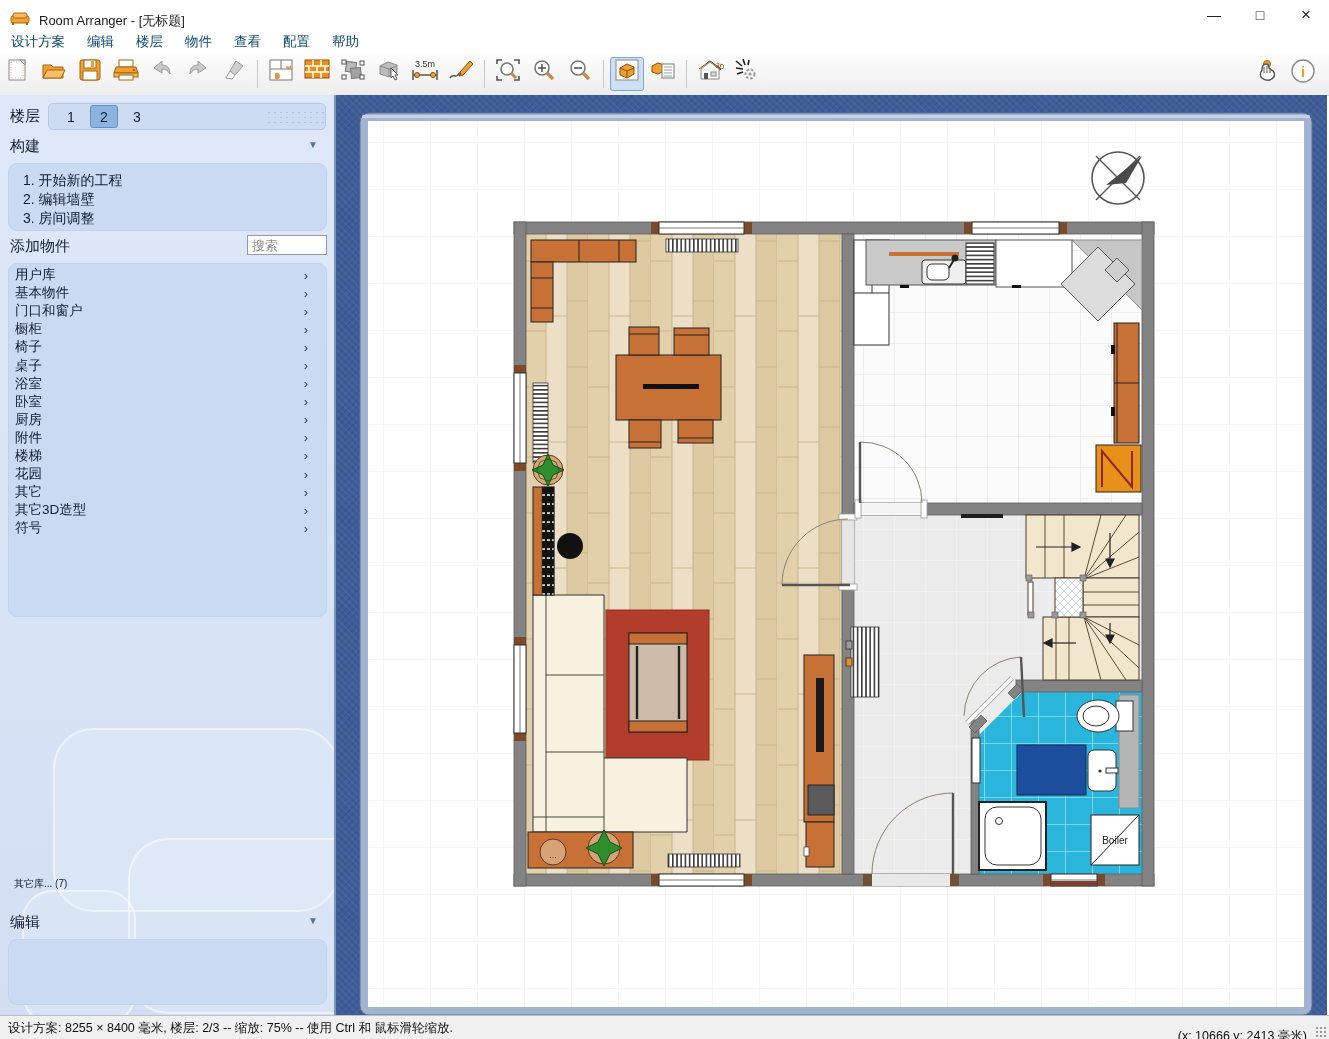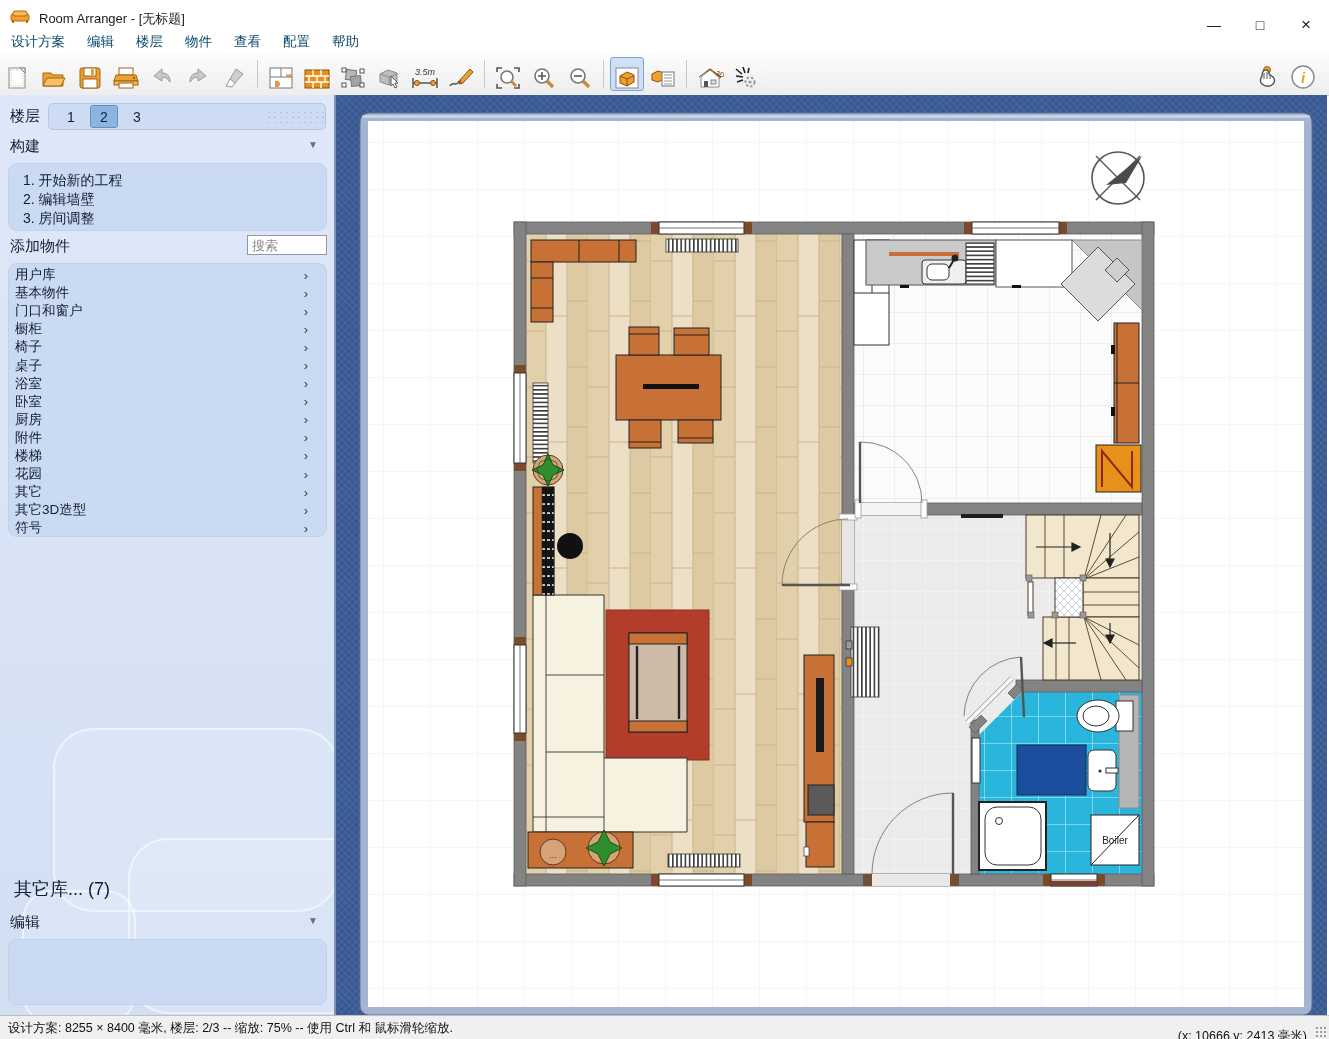--- a/index.html
+++ b/index.html
@@ -3,33 +3,33 @@
 <meta charset="utf-8">
 <style>
   html,body{margin:0;padding:0;}
   body{
     width:1329px;height:1039px;overflow:hidden;position:relative;
     font-family:"Liberation Sans","DejaVu Sans",sans-serif;
     background:#fff;color:#111;
     -webkit-font-smoothing:antialiased;
   }
   
-  .titlebar{position:absolute;left:0;top:10px;width:1329px;height:30px;background:#ffffff;display:flex;align-items:flex-start;}
+  .titlebar{position:absolute;left:0;top:0;width:1329px;height:30px;background:#ffffff;display:flex;align-items:flex-end;}
   .titlebar .appicon{margin-left:10px;margin-right:9px;flex:0 0 auto;}
   .titlebar .title{font-size:13px;color:#1a1a1a;}
   .wincontrols{position:absolute;right:0;top:0;height:30px;display:flex;}
   .winbtn{width:46px;height:30px;display:flex;align-items:center;justify-content:center;font-size:14px;color:#222;}
   
   .menubar{position:absolute;left:0;top:30px;width:1329px;height:23px;background:#ffffff;display:flex;align-items:center;font-size:13.5px;}
   .mi{padding:2px 11px;color:#0c4a6e;}
   
   .toolbar{position:absolute;left:0;top:53px;width:1329px;height:42px;
     background:linear-gradient(#fdfdfd,#ededed);border-bottom:1px solid #c9cdd4;
     display:flex;align-items:center;}
-  .tbtn{width:32px;height:32px;margin:12px 1px;display:flex;align-items:flex-end;justify-content:center;border:1px solid transparent;border-radius:3px;font-style:italic;}
+  .tbtn{width:32px;height:32px;margin:12px 1px;display:flex;align-items:flex-start;justify-content:center;border:1px solid transparent;border-radius:3px;}
   .tbtn.active{background:#cfe0f5;border:1px solid #7ba7d7;}
   .tsep{width:1px;height:28px;background:#c4c8cf;margin:0 5px;}
   .tb-right{position:absolute;right:8px;top:0;height:42px;display:flex;align-items:center;}
   
   .main{position:absolute;left:0;top:95px;width:1329px;height:920px;display:flex;}
   
   .sidebar{position:relative;width:336px;height:920px;background:linear-gradient(#dfe8f8,#d2dff3);border-right:2px solid #7d95bd;box-sizing:border-box;overflow:hidden;font-size:14px;color:#101c33;}
   .floors-row{position:absolute;left:0;top:8px;width:336px;height:28px;}
   .floors-label{position:absolute;left:10px;top:4px;font-size:15px;}
   .floors-bar{position:absolute;left:48px;top:0;width:278px;height:27px;background:#cedcf3;border:1px solid #b6c7e4;border-radius:5px;display:flex;align-items:center;padding-left:8px;box-sizing:border-box;}
@@ -39,21 +39,21 @@
     background-image:radial-gradient(#b3c2db 1px,transparent 1.2px);background-size:6px 5px;}
   .sec-header{position:absolute;left:0;width:336px;height:24px;}
   .sec-header .t{position:absolute;left:10px;top:2px;font-size:15px;}
   .sec-header .tri{position:absolute;right:18px;top:4px;font-size:10px;color:#5d7090;}
   .panel{position:absolute;left:8px;width:319px;background:#cbdaf3;border:1px solid #c0d1ee;border-radius:9px;box-sizing:border-box;}
   .steps{padding:7px 0 0 14px;line-height:19px;font-size:14px;}
   .search{position:absolute;right:9px;top:0;width:80px;height:20px;border:1px solid #8f9aa8;background:#fff;font-size:13px;padding:1px 4px;box-sizing:border-box;color:#6d28d9;font-family:inherit;}
   .search::placeholder{color:#888;}
   .cat{display:flex;justify-content:space-between;align-items:center;height:18.1px;padding:0 18px 0 6px;font-size:13.5px;}
   .cat .chev{color:#2a3c5c;font-size:13px;}
-  .morelibs{position:absolute;left:14px;top:782px;font-size:18px;}
+  .morelibs{position:absolute;left:14px;top:782px;font-size:10px;}
   .watermark{position:absolute;border:2px solid rgba(255,255,255,0.55);background:rgba(235,242,252,0.25);pointer-events:none;}
   
   .canvas{position:relative;width:991px;height:920px;background-color:#3c5d97;
     background-image:repeating-linear-gradient(45deg,rgba(255,255,255,0.05) 0 2px,transparent 2px 5px),
                      repeating-linear-gradient(-45deg,rgba(0,0,20,0.07) 0 2px,transparent 2px 5px);}
   .canvas svg{position:absolute;left:0;top:0;}
   
   .statusbar{position:absolute;left:0;top:1015px;width:1329px;height:24px;background:#f0f0f0;border-top:1px solid #bfbfbf;font-size:12.5px;color:#111;text-align:center;}
   .statusbar .sl{position:absolute;left:8px;top:4px;}
   .statusbar .sr{position:absolute;right:22px;top:12px;}
@@ -288,21 +288,21 @@
           <div>1.  开始新的工程</div>
           <div>2.  编辑墙壁</div>
           <div>3.  房间调整</div>
         </div>
     </div>
 
     <div class="sec-header" style="top:140px">
       <span class="t">添加物件</span>
       <input class="search" placeholder="搜索" style="">
     </div>
-    <div class="panel" style="top:168px;height:274px;padding-top:2px;" id="catpanel">
+    <div class="panel" style="top:168px;height:354px;padding-top:2px;" id="catpanel">
         <div class="cat">
           <span>用户库</span>
           <span class="chev">›</span>
         </div>
         <div class="cat">
           <span>基本物件</span>
           <span class="chev">›</span>
         </div>
         <div class="cat">
           <span>门口和窗户</span>

